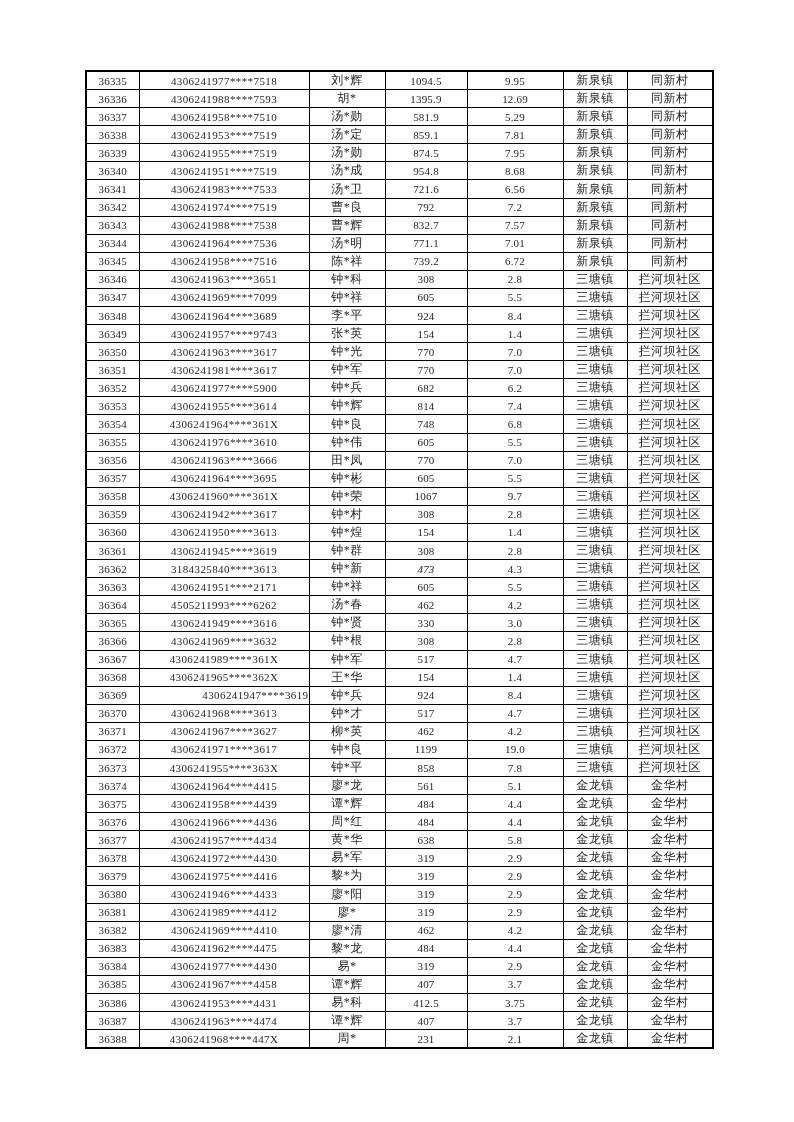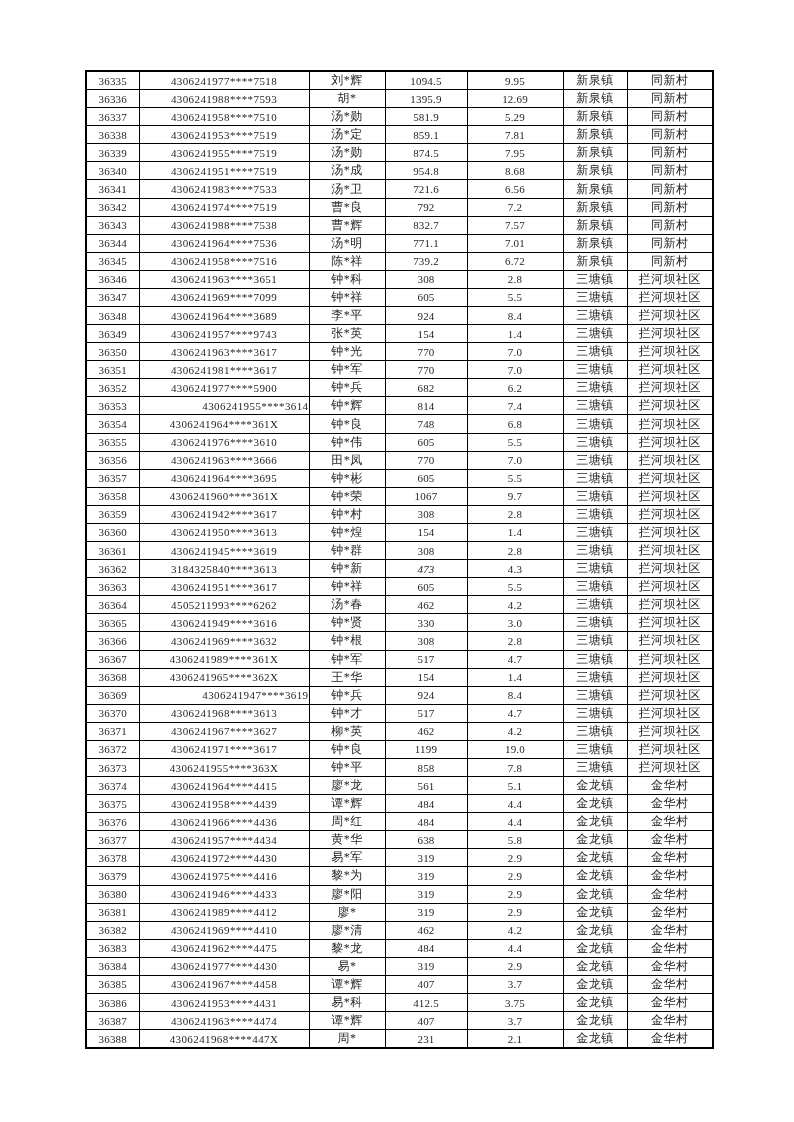--- a/index.html
+++ b/index.html
@@ -232,21 +232,21 @@
           <td class="num" style="border-color: rgb(0, 0, 0); color: rgb(38, 38, 38);">36352</td>
           <td class="idnum" style="border-color: rgb(0, 0, 0); color: rgb(38, 38, 38);">4306241977****5900</td>
           <td class="cjk" style="border-color: rgb(0, 0, 0); color: rgb(38, 38, 38);">钟*兵</td>
           <td class="num" style="border-color: rgb(0, 0, 0); color: rgb(38, 38, 38);">682</td>
           <td class="num" style="border-color: rgb(0, 0, 0); color: rgb(38, 38, 38);">6.2</td>
           <td class="cjk" style="border-color: rgb(0, 0, 0); color: rgb(38, 38, 38);">三塘镇</td>
           <td class="cjk" style="border-color: rgb(0, 0, 0); color: rgb(38, 38, 38);">拦河坝社区</td>
         </tr>
         <tr>
           <td class="num" style="border-color: rgb(0, 0, 0); color: rgb(38, 38, 38);">36353</td>
-          <td class="idnum" style="border-color: rgb(0, 0, 0); color: rgb(38, 38, 38); text-align: right;">4306241955****3614</td>
+          <td class="idnum" style="border-color: rgb(0, 0, 0); color: rgb(38, 38, 38);">4306241955****3614</td>
           <td class="cjk" style="border-color: rgb(0, 0, 0); color: rgb(38, 38, 38);">钟*辉</td>
           <td class="num" style="border-color: rgb(0, 0, 0); color: rgb(38, 38, 38);">814</td>
           <td class="num" style="border-color: rgb(0, 0, 0); color: rgb(38, 38, 38);">7.4</td>
           <td class="cjk" style="border-color: rgb(0, 0, 0); color: rgb(38, 38, 38);">三塘镇</td>
           <td class="cjk" style="border-color: rgb(0, 0, 0); color: rgb(38, 38, 38);">拦河坝社区</td>
         </tr>
         <tr>
           <td class="num" style="border-color: rgb(0, 0, 0); color: rgb(38, 38, 38);">36354</td>
           <td class="idnum" style="border-color: rgb(0, 0, 0); color: rgb(38, 38, 38);">4306241964****361X</td>
           <td class="cjk" style="border-color: rgb(0, 0, 0); color: rgb(38, 38, 38);">钟*良</td>
@@ -322,21 +322,21 @@
           <td class="num" style="border-color: rgb(0, 0, 0); color: rgb(38, 38, 38);">36362</td>
           <td class="idnum" style="border-color: rgb(0, 0, 0); color: rgb(38, 38, 38);">3184325840****3613</td>
           <td class="cjk" style="border-color: rgb(0, 0, 0); color: rgb(38, 38, 38);">钟*新</td>
           <td class="num" style="border-color: rgb(0, 0, 0); color: rgb(38, 38, 38); font-style: italic;">473</td>
           <td class="num" style="border-color: rgb(0, 0, 0); color: rgb(38, 38, 38);">4.3</td>
           <td class="cjk" style="border-color: rgb(0, 0, 0); color: rgb(38, 38, 38);">三塘镇</td>
           <td class="cjk" style="border-color: rgb(0, 0, 0); color: rgb(38, 38, 38);">拦河坝社区</td>
         </tr>
         <tr>
           <td class="num" style="border-color: rgb(0, 0, 0); color: rgb(38, 38, 38);">36363</td>
-          <td class="idnum" style="border-color: rgb(0, 0, 0); color: rgb(38, 38, 38);">4306241951****3617</td>
+          <td class="idnum" style="border-color: rgb(0, 0, 0); color: rgb(38, 38, 38);">4306241951****2171</td>
           <td class="cjk" style="border-color: rgb(0, 0, 0); color: rgb(38, 38, 38);">钟*祥</td>
           <td class="num" style="border-color: rgb(0, 0, 0); color: rgb(38, 38, 38);">605</td>
           <td class="num" style="border-color: rgb(0, 0, 0); color: rgb(38, 38, 38);">5.5</td>
           <td class="cjk" style="border-color: rgb(0, 0, 0); color: rgb(38, 38, 38);">三塘镇</td>
           <td class="cjk" style="border-color: rgb(0, 0, 0); color: rgb(38, 38, 38);">拦河坝社区</td>
         </tr>
         <tr>
           <td class="num" style="border-color: rgb(0, 0, 0); color: rgb(38, 38, 38);">36364</td>
           <td class="idnum" style="border-color: rgb(0, 0, 0); color: rgb(38, 38, 38);">4505211993****6262</td>
           <td class="cjk" style="border-color: rgb(0, 0, 0); color: rgb(38, 38, 38);">汤*春</td>

